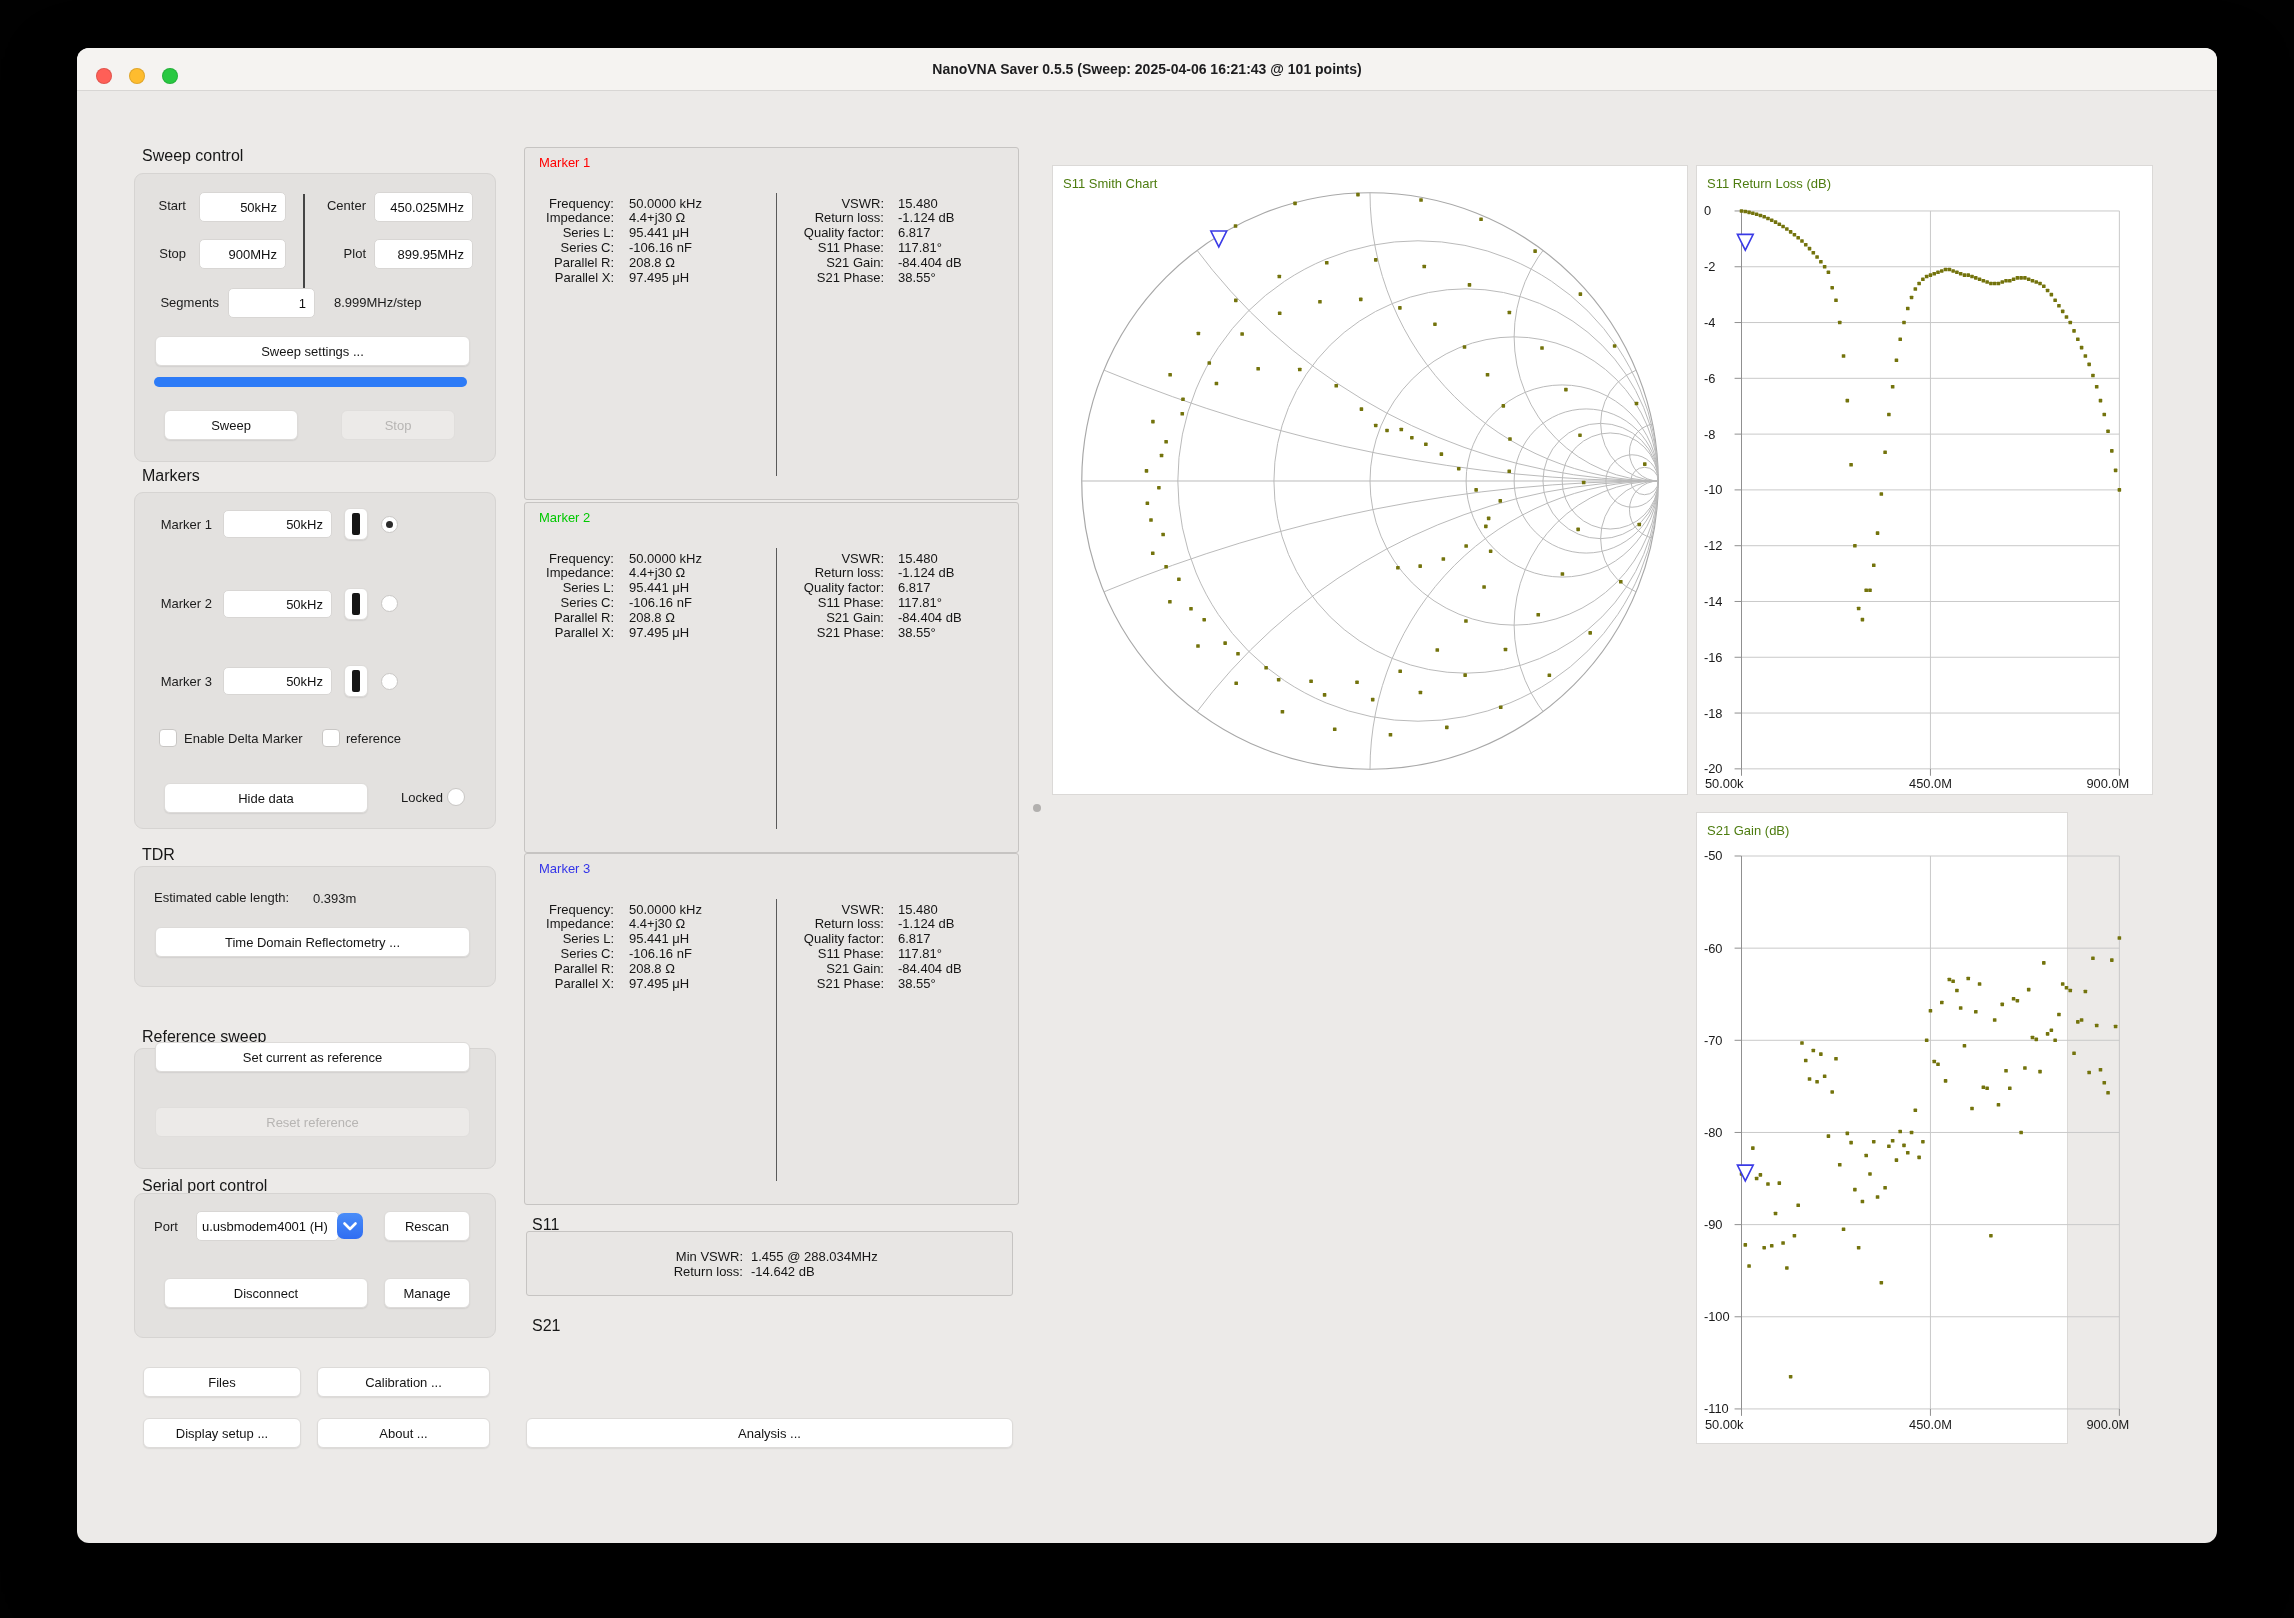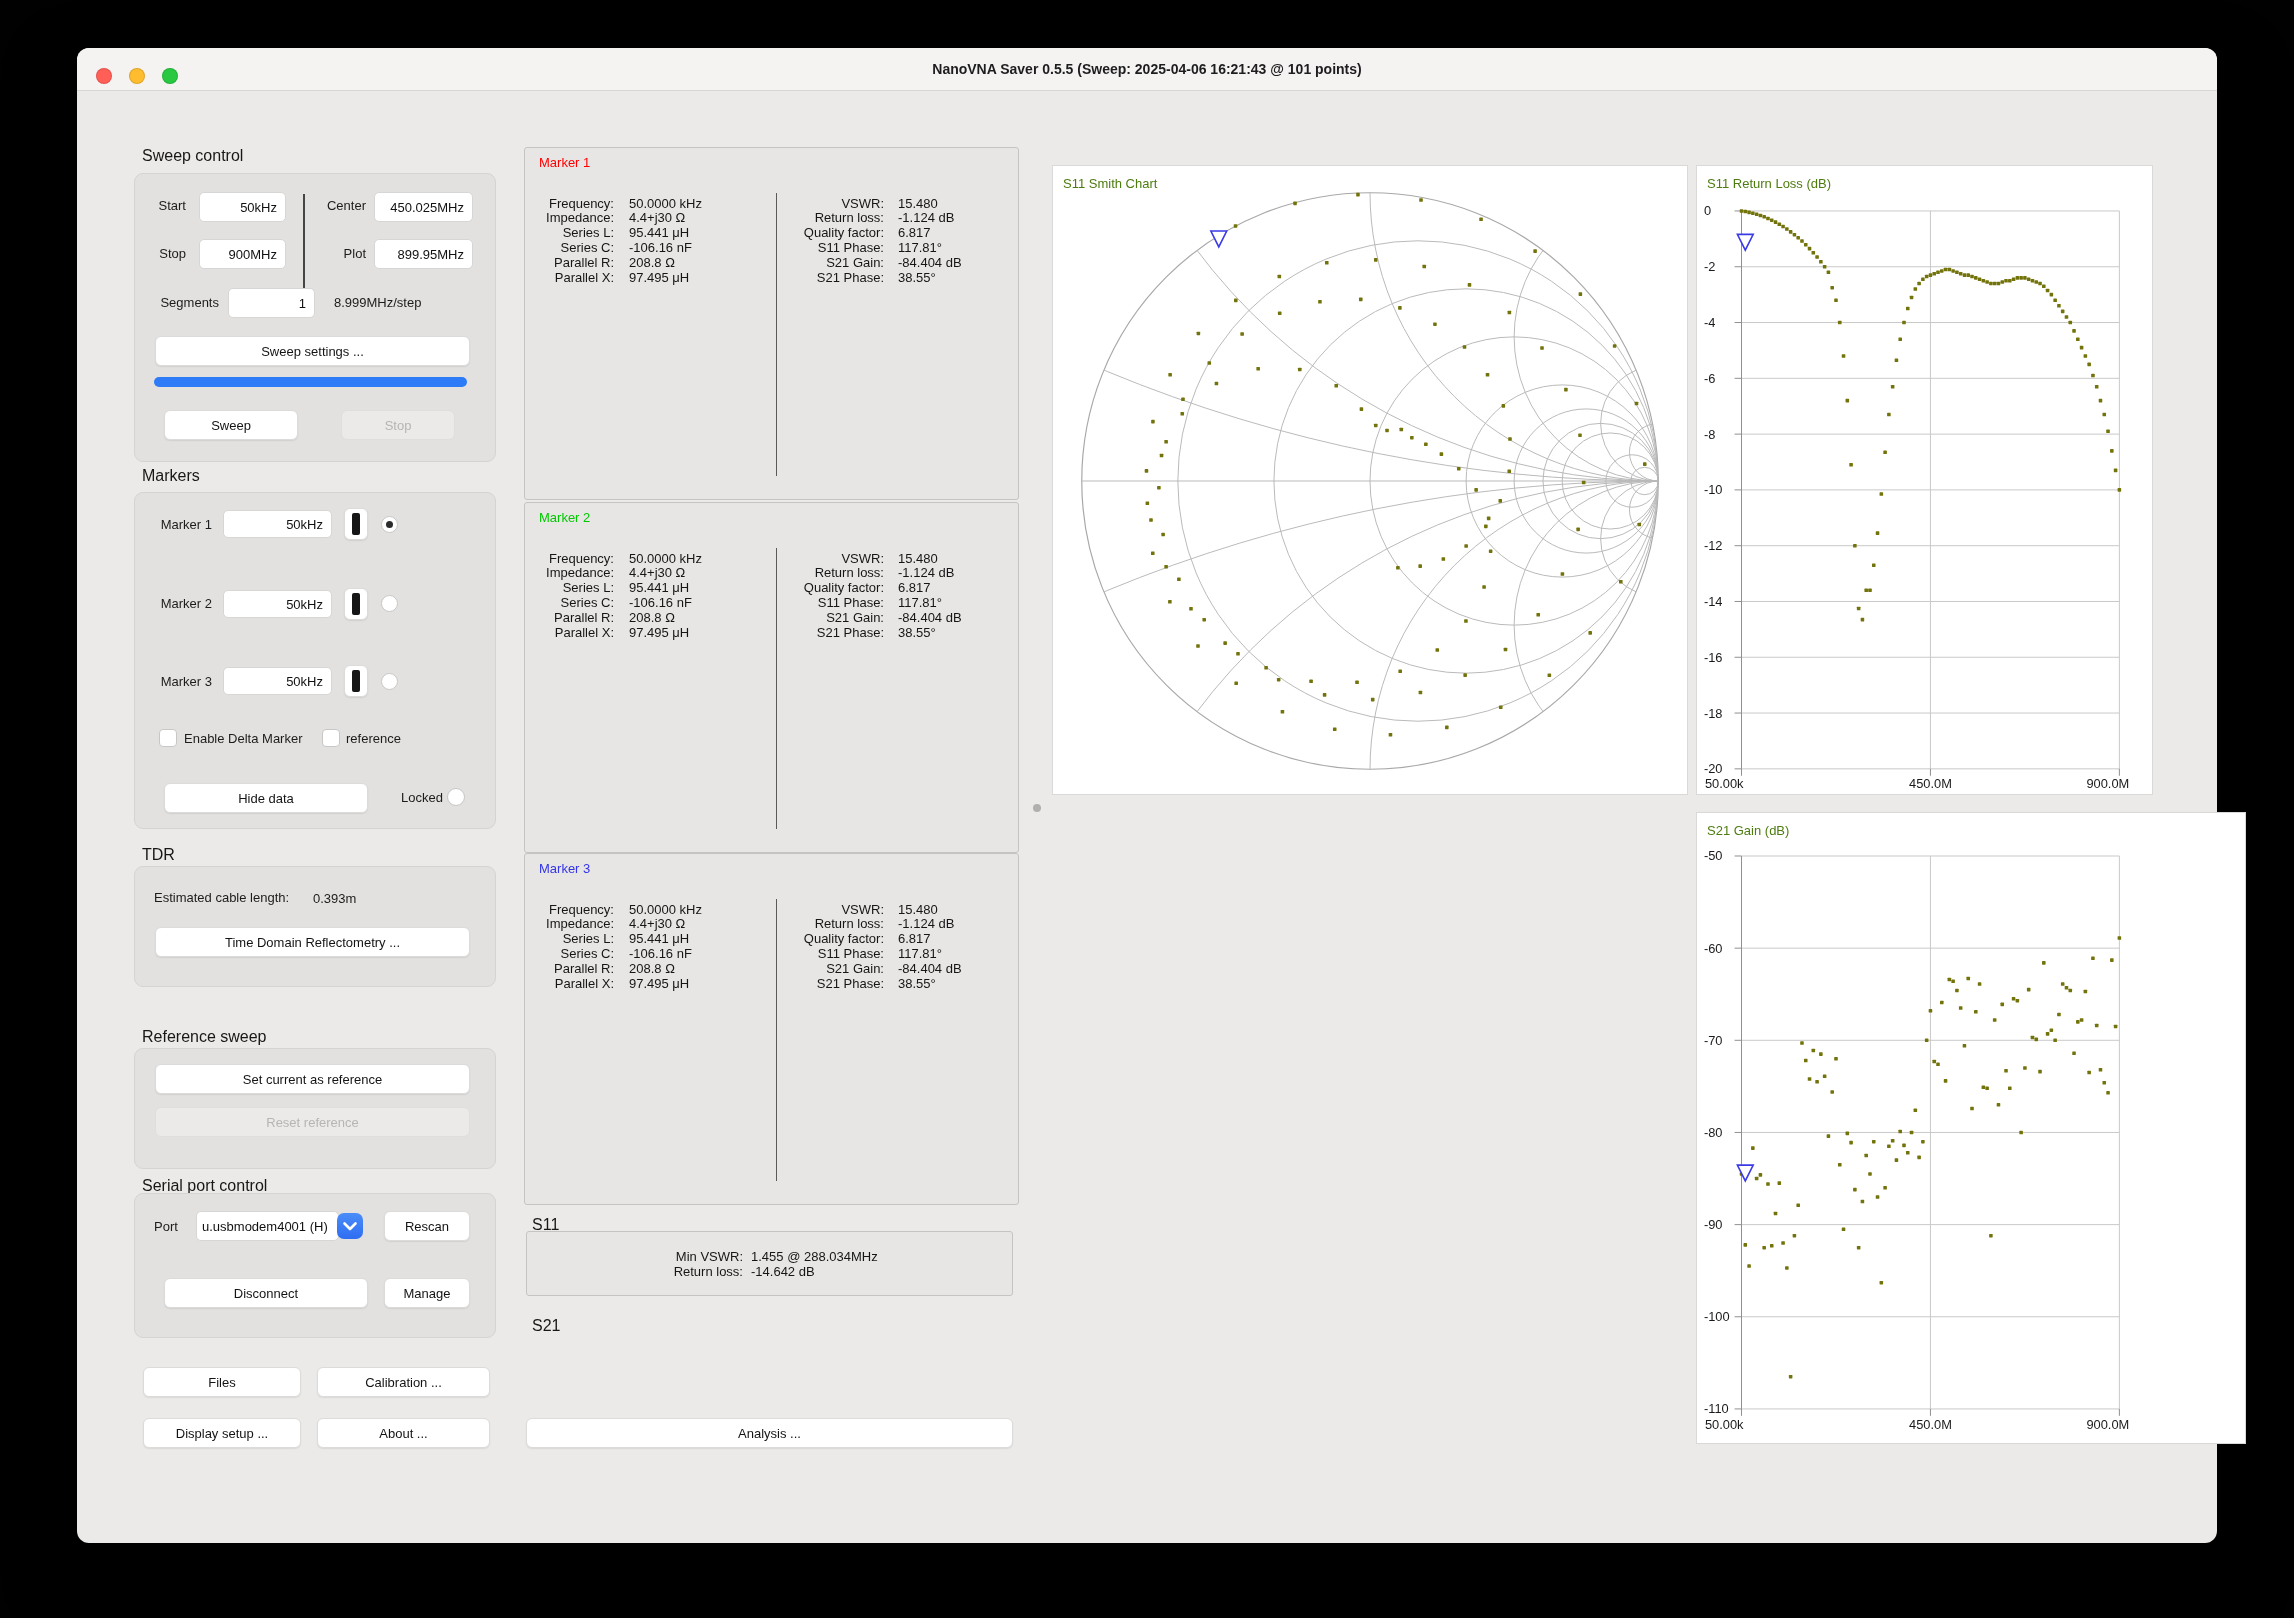--- a/index.html
+++ b/index.html
@@ -99,21 +99,21 @@
   <div class="radio" style="left:370px;top:740px;width:18px;height:18px"></div>
 
   <div class="glabel" style="left:65px;top:798px">TDR</div>
   <div class="gbox" style="left:57px;top:818px;width:362px;height:121px"></div>
   <div class="lbl" style="left:77px;top:842px">Estimated cable length:</div>
   <div class="lbl" style="left:236px;top:843px">0.393m</div>
   <div class="btn" style="left:78px;top:879px;width:315px;height:30px">Time Domain Reflectometry ...</div>
 
   <div class="glabel" style="left:65px;top:980px">Reference sweep</div>
   <div class="gbox" style="left:57px;top:1000px;width:362px;height:121px"></div>
-  <div class="btn" style="left:78px;top:1016px;width:315px;height:30px">Set current as reference</div>
+  <div class="btn" style="left:78px;top:994px;width:315px;height:30px">Set current as reference</div>
   <div class="btn disabled" style="left:78px;top:1059px;width:315px;height:30px">Reset reference</div>
 
   <div class="glabel" style="left:65px;top:1129px">Serial port control</div>
   <div class="gbox" style="left:57px;top:1145px;width:362px;height:145px"></div>
   <div class="lbl" style="left:77px;top:1171px">Port</div>
   <div class="field left" style="left:119px;top:1163px;width:143px;height:30px">u.usbmodem4001 (H)</div>
   <div class="combo-btn" style="left:260px;top:1165px;width:26px;height:26px">
     <svg width="26" height="26" viewBox="0 0 26 26">
       <polyline points="7.5,10.5 13,16 18.5,10.5" fill="none" stroke="#ffffff" stroke-width="2.6" stroke-linecap="round" stroke-linejoin="round"></polyline>
     </svg>
@@ -503,21 +503,21 @@
           <rect x="402.28" y="220.85999999999999" width="3.6" height="3.6" rx="0.6" fill="#73730c"></rect>
           <rect x="406.09999999999997" y="234.95999999999998" width="3.6" height="3.6" rx="0.6" fill="#73730c"></rect>
           <rect x="409.92" y="249.05999999999997" width="3.6" height="3.6" rx="0.6" fill="#73730c"></rect>
           <rect x="413.74" y="265.97999999999996" width="3.6" height="3.6" rx="0.6" fill="#73730c"></rect>
           <rect x="417.56" y="285.71999999999997" width="3.6" height="3.6" rx="0.6" fill="#73730c"></rect>
           <rect x="421.38" y="305.46" width="3.6" height="3.6" rx="0.6" fill="#73730c"></rect>
           <rect x="425.2" y="325.2" width="3.6" height="3.6" rx="0.6" fill="#73730c"></rect>
           <polygon points="40.82,68.6968 56.82,68.6968 48.82,84.6968" fill="#ffffff" stroke="#3a3ae6" stroke-width="1.6"></polygon>
         </svg>
   </div>
-  <div class="cpanel" style="left:1619px;top:764px;width:550px;height:632px">
+  <div class="cpanel" style="left:1619px;top:764px;width:372px;height:632px">
     <div class="ctitle">S21 Gain (dB)</div>
     <svg id="gain-svg" width="457" height="632" viewBox="0 0 462 638">
           <line x1="45" y1="43" x2="427" y2="43" stroke="#c8c8c8" stroke-width="1"></line>
           <line x1="38" y1="43" x2="45" y2="43" stroke="#8f8f8f" stroke-width="1"></line>
           <text x="7" y="47.5" font-size="13" fill="#1a1a1a">-50</text>
           <line x1="45" y1="136.16666666666666" x2="427" y2="136.16666666666666" stroke="#c8c8c8" stroke-width="1"></line>
           <line x1="38" y1="136.16666666666666" x2="45" y2="136.16666666666666" stroke="#8f8f8f" stroke-width="1"></line>
           <text x="7" y="140.66666666666666" font-size="13" fill="#1a1a1a">-60</text>
           <line x1="45" y1="229.33333333333331" x2="427" y2="229.33333333333331" stroke="#c8c8c8" stroke-width="1"></line>
           <line x1="38" y1="229.33333333333331" x2="45" y2="229.33333333333331" stroke="#8f8f8f" stroke-width="1"></line>

